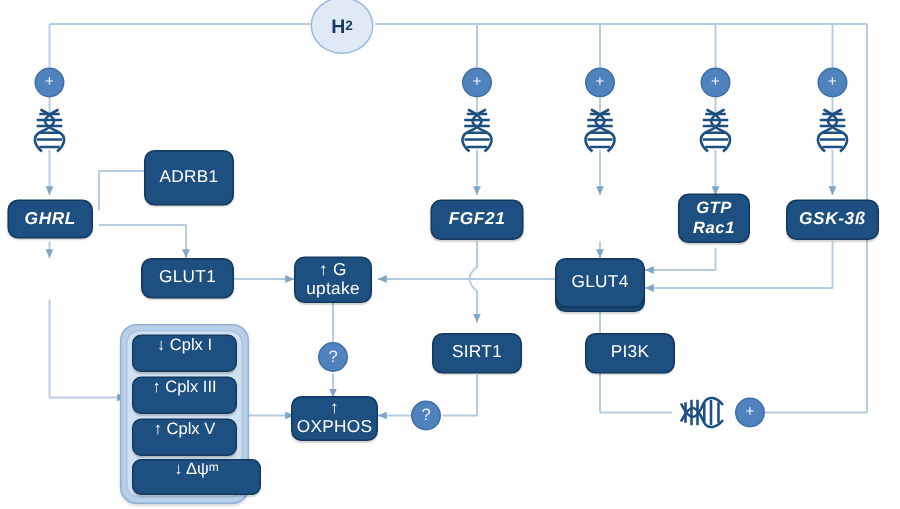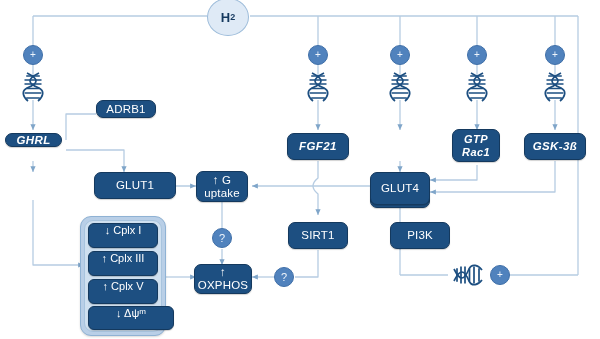--- a/index.html
+++ b/index.html
@@ -230,30 +230,30 @@
     </g>
   </svg>
   <svg class="dna" style="left:448px;top:264px;" width="40" height="22" viewBox="0 0 30 22">
     <g fill="none" stroke="#1d4f81" stroke-width="1.7">
       <path d="M1,5 C7,17 11,17 16,5 C19,-1 25,1 29,6"></path>
       <path d="M1,17 C7,5 11,5 16,17 C19,23 25,21 29,16"></path>
       <path d="M4,4.2 V17.8 M8,2.5 V19.5 M12,2.5 V19.5 M16.5,4.5 V17.5 M21,2.6 V19.4 M26,4.2 V17.8"></path>
     </g>
   </svg>
 
-  <div class="node" style="left:96px;top:100px;width:60px;height:18px;">
+  <div class="node" style="left:96px;top:100px;width:60px;height:37px;">
     <span>ADRB1</span>
   </div>
 
-  <div class="node italic" style="left:5px;top:133px;width:57px;height:14px;">
+  <div class="node italic" style="left:5px;top:133px;width:57px;height:26px;">
     <span>GHRL</span>
   </div>
 
 
-  <div class="node" style="left:94px;top:172px;width:82px;height:27px;">
+  <div class="node" style="left:94px;top:172px;width:62px;height:27px;">
     <span>GLUT1</span>
   </div>
 
   <div class="node" style="left:196px;top:171px;width:52px;height:31px;">
     <span>↑ G
 uptake</span>
   </div>
 
   <div class="node" style="left:194px;top:264px;width:58px;height:30px;">
     <span>↑

